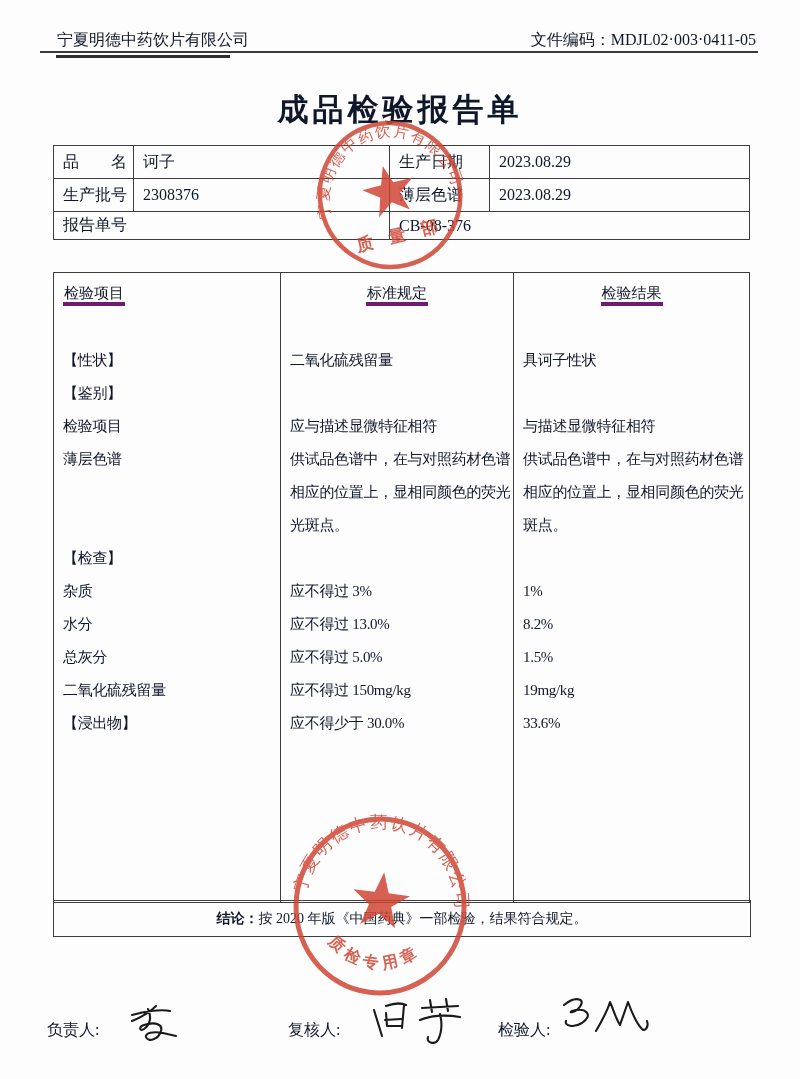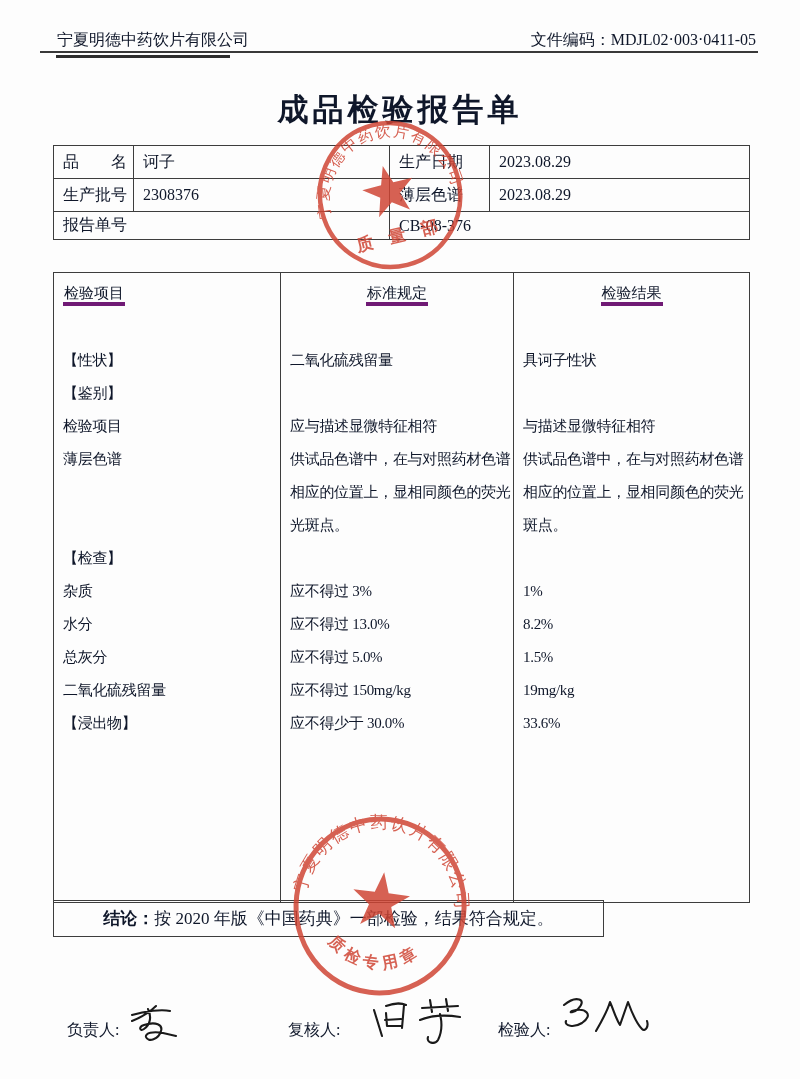--- a/index.html
+++ b/index.html
@@ -18,21 +18,21 @@
   .info-table{position:absolute;left:53px;top:145px;width:696px;font-size:16px;}
   .info-table td{height:32px;padding:0 0 0 9px;}
   .info-table tr.rn td{height:27px;}
   .main-table{position:absolute;left:53px;top:272px;width:696px;font-size:15px;}
   .main-table td{vertical-align:top;height:629px;padding:0;}
   .col-head{height:60px;padding-top:11px;}
   .col-head.center{text-align:center;}
   .col-head.left{text-align:left;padding-left:9px;}
   .col-head span{border-bottom:4px solid #701a75;padding:0 1px 1px;}
   .line{min-height:33px;line-height:33px;white-space:nowrap;letter-spacing:-0.3px;padding-left:9px;}
-  .footer-table{position:absolute;left:53px;top:900px;width:551px;font-size:17px;}
+  .footer-table{position:absolute;left:53px;top:900px;width:698px;font-size:14px;}
   .footer-table td.concl{height:33px;text-align:center;}
   .footer-table td.remark{height:62px;padding:3px 10px 3px 10px;text-indent:2em;
                           line-height:29px;text-align:justify;}
   .lbl-bold{font-weight:bold;}
   
   .sig-label{position:absolute;top:1020px;font-size:16px;}
   .sig-svg{position:absolute;}
   .sig-svg path{fill:none;stroke:#1a1a1a;stroke-width:2.1;stroke-linecap:round;stroke-linejoin:round;}
   
   .stamp{position:absolute;opacity:0.84;}
@@ -160,21 +160,21 @@
   <table class="footer-table">
     <tbody>
       <tr>
         <td class="concl">
           <span class="lbl-bold">结论：</span><span>按 2020 年版《中国药典》一部检验，结果符合规定。</span>
         </td>
       </tr>
     </tbody>
   </table>
 
-  <span class="sig-label" style="left:67px">负责人:</span>
+  <span class="sig-label" style="left:47px">负责人:</span>
   <svg class="sig-svg" style="left:118px;top:999px" width="120" height="55" viewBox="0 0 120 55">
     <path d="M38 7 C 31 14, 24 18, 14 22 M14 16 C 27 12, 44 10, 52 12 M30 10 C 34 18, 32 26, 26 30 C 22 33, 20 28, 26 26 C 38 22, 45 26, 43 32 C 41 40, 30 44, 28 38 C 27 34, 35 32, 45 34 L 58 37"></path>
   </svg>
 
   <span class="sig-label" style="left:288px">复核人:</span>
   <svg class="sig-svg" style="left:366px;top:996px" width="110" height="55" viewBox="0 0 110 55">
     <path d="M8 14 L 16 40 M20 10 C 28 7, 36 7, 40 9 M38 9 L 36 32 M20 17 L 21 30 L 35 30 M19 24 L 35 23"></path>
     <path d="M56 12 L 92 10 M64 4 L 66 16 M80 3 L 82 15 M54 24 C 66 19, 82 19, 94 21 M74 18 C 76 26, 76 36, 72 44 C 69 49, 60 47, 62 41"></path>
   </svg>
 

